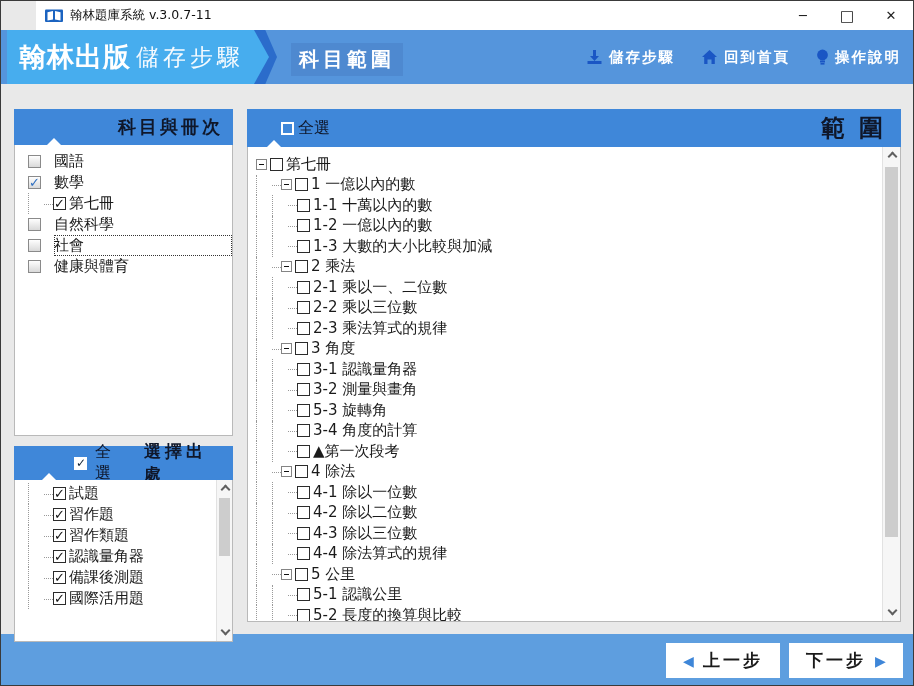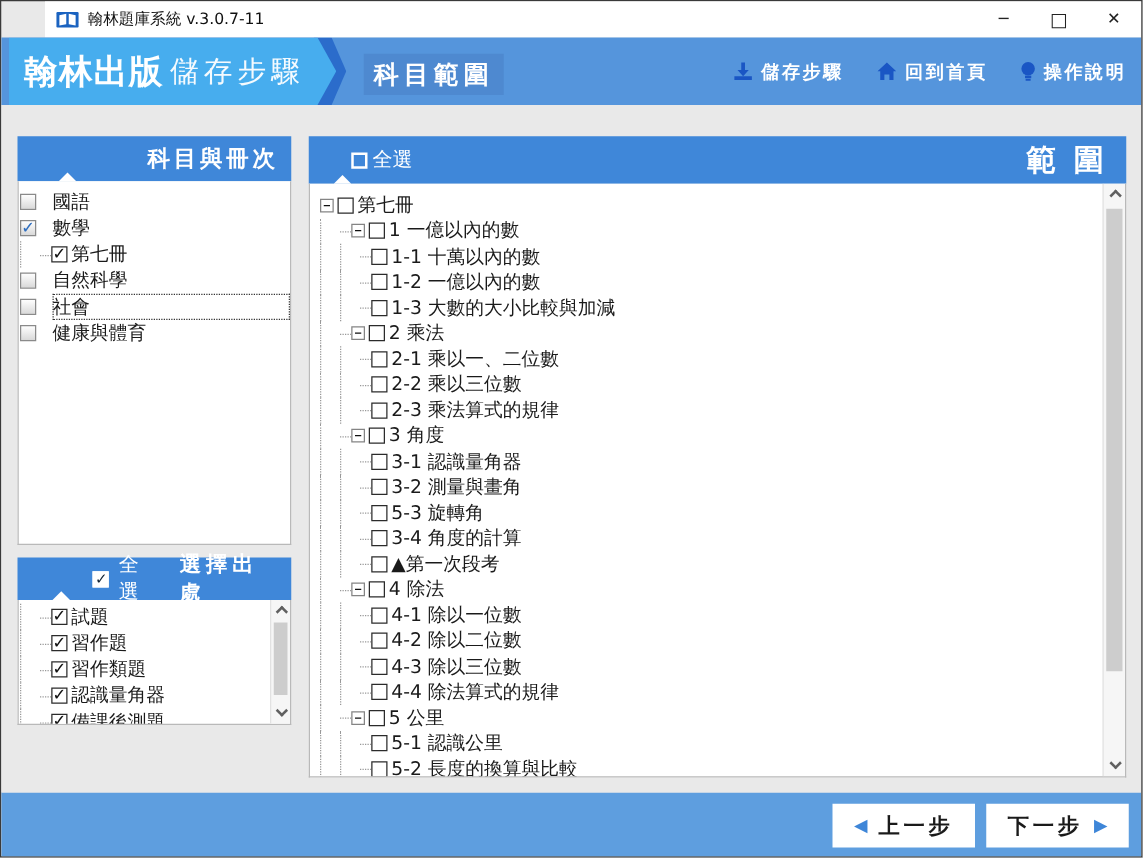--- a/index.html
+++ b/index.html
@@ -24,43 +24,43 @@
   .brand-light{font-size:23px;font-weight:300;letter-spacing:4px;margin-left:5px;opacity:.95;}
   .page-title{position:absolute;left:290px;top:13px;color:#fff;font-size:20px;font-weight:bold;
     letter-spacing:4px;background:rgba(20,40,110,0.10);padding:3px 8px;}
   .header-actions{position:absolute;right:12px;top:0;height:54px;display:flex;align-items:center;gap:26px;}
   .h-action{display:flex;align-items:center;gap:6px;color:#fff;font-size:14.5px;font-weight:bold;letter-spacing:2px;cursor:pointer;}
   .h-action svg{display:block;}
 
   
   .content{position:relative;height:550px;background:#E9E9E9;}
   .panel{position:absolute;box-sizing:border-box;}
-  .panel-header{background:#3F87D9;color:#ffffff;position:relative;display:flex;align-items:center;box-sizing:border-box;}
+  .panel-header{background:#3F87D9;color:#0f172a;position:relative;display:flex;align-items:center;box-sizing:border-box;}
   .tri-up{position:absolute;bottom:0;width:0;height:0;border-left:7px solid transparent;border-right:7px solid transparent;border-bottom:7px solid #fff;}
   .panel-body{background:#fff;border:1px solid #b9b9b9;border-top:none;box-sizing:border-box;position:relative;overflow:hidden;}
 
   
   .panel-subjects{left:13px;top:25px;width:219px;height:327px;}
   .panel-subjects .panel-header{height:36px;justify-content:flex-end;padding-right:10px;font-size:18px;font-weight:bold;letter-spacing:3px;}
   .panel-subjects .panel-body{height:291px;padding-top:6px;}
 
   
   .panel-sources{left:13px;top:362px;width:219px;height:177px;}
   .panel-sources .panel-header{height:34px;font-size:16px;padding:0 8px 0 60px;gap:4px;}
   .panel-sources .ph-title{font-weight:bold;letter-spacing:4px;margin-left:14px;font-size:17px;}
-  .panel-sources .panel-body{height:100px;padding-top:3px;}
+  .panel-sources .panel-body{height:162px;padding-top:3px;}
 
   
   .panel-scope{left:246px;top:25px;width:654px;height:513px;}
   .panel-scope .panel-header{height:38px;font-size:16px;padding:0 14px 0 34px;}
   .panel-scope .ph-right{margin-left:auto;font-size:24px;font-weight:bold;letter-spacing:14px;margin-right:-10px;}
   .panel-scope .panel-body{height:475px;padding:7px 0 0 4px;}
 
   
-  .row{display:flex;align-items:center;height:21px;padding-left:1px;color:#1a1a1a;font-size:15px;white-space:nowrap;}
+  .row{display:flex;align-items:center;height:21px;padding-left:13px;color:#1a1a1a;font-size:15px;white-space:nowrap;}
   .tree .row{height:20.5px;padding-left:4px;}
   .guide{display:inline-block;width:16px;height:100%;border-left:1px dotted #999;box-sizing:border-box;flex:none;}
   .stub{display:none;width:9px;height:10px;border-bottom:1px dotted #999;margin-bottom:9px;flex:none;}
   .row[data-level]:not([data-level="0"]) .stub{display:inline-block;}
   .row[data-expander="true"] .stub{display:none;}
   .exp{display:none;width:9px;height:9px;border:1px solid #848484;background:#fff;box-sizing:content-box;
     position:relative;margin-right:3px;flex:none;}
   .exp::after{content:"";position:absolute;left:2px;top:4px;width:5px;height:1px;background:#111;}
   .row[data-expander="true"] .exp{display:inline-block;}
   .cb{width:13px;height:13px;box-sizing:border-box;border:1px solid #2b2b2b;background:#fff;flex:none;

